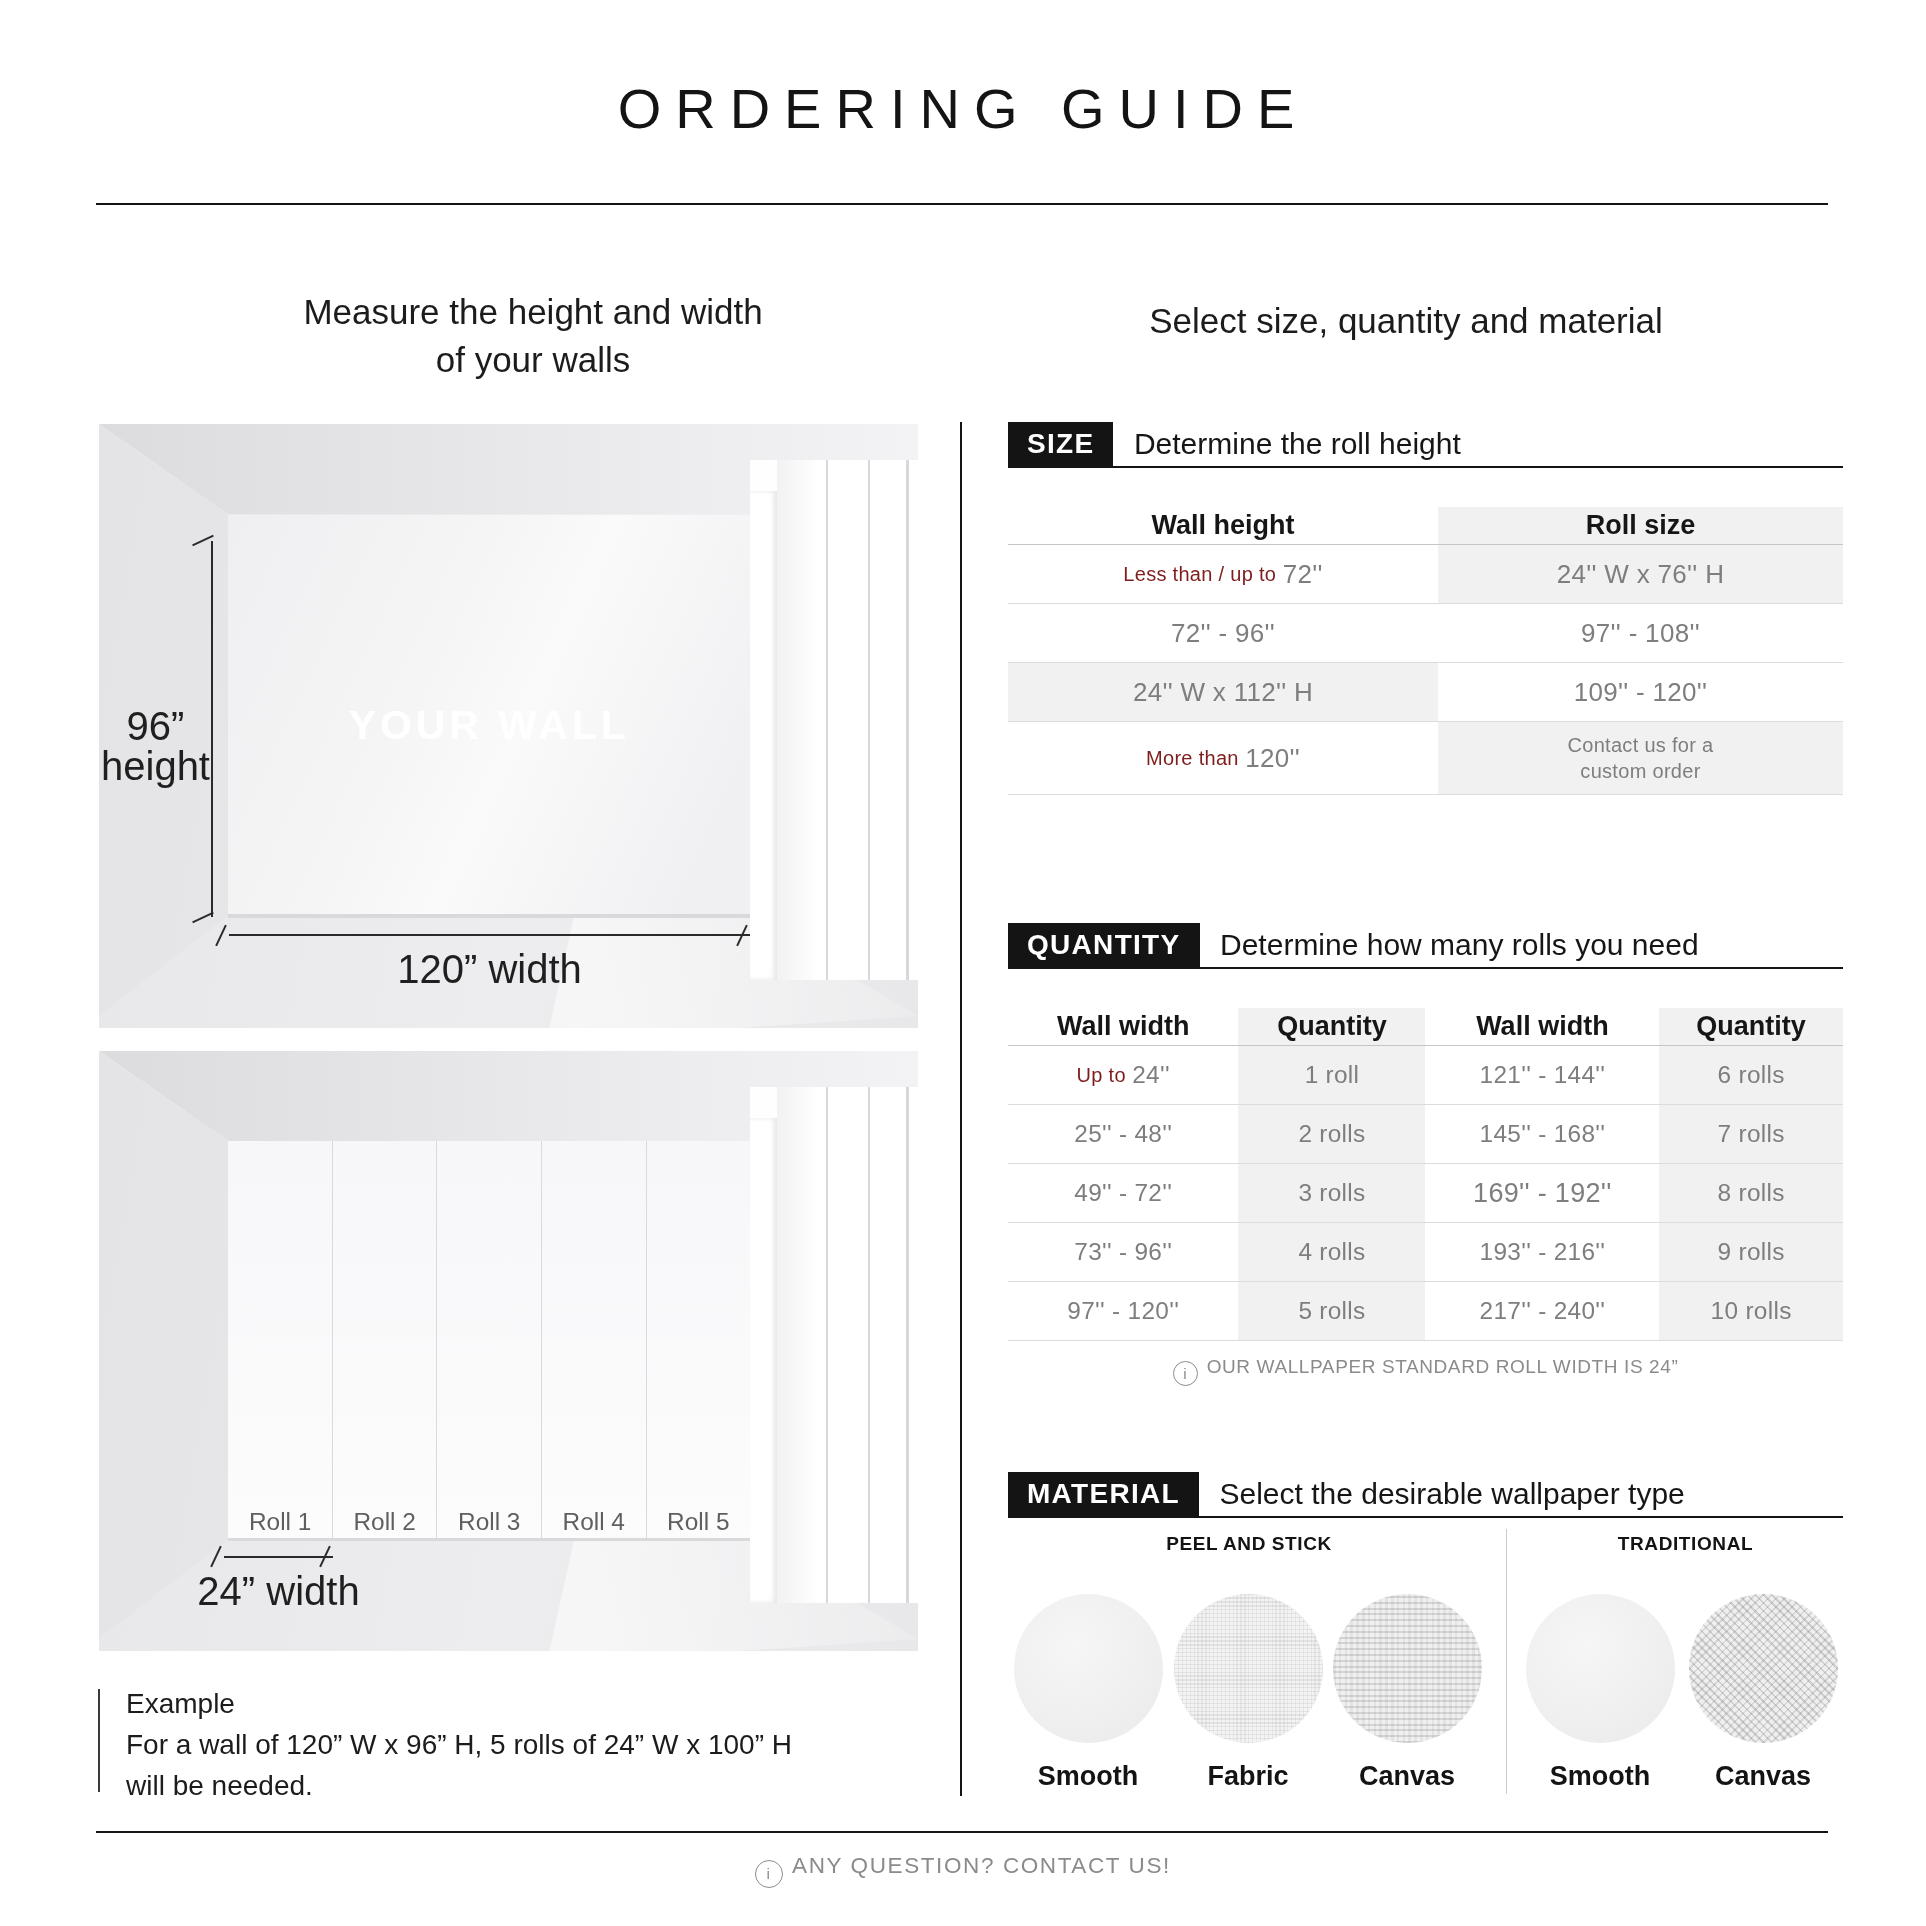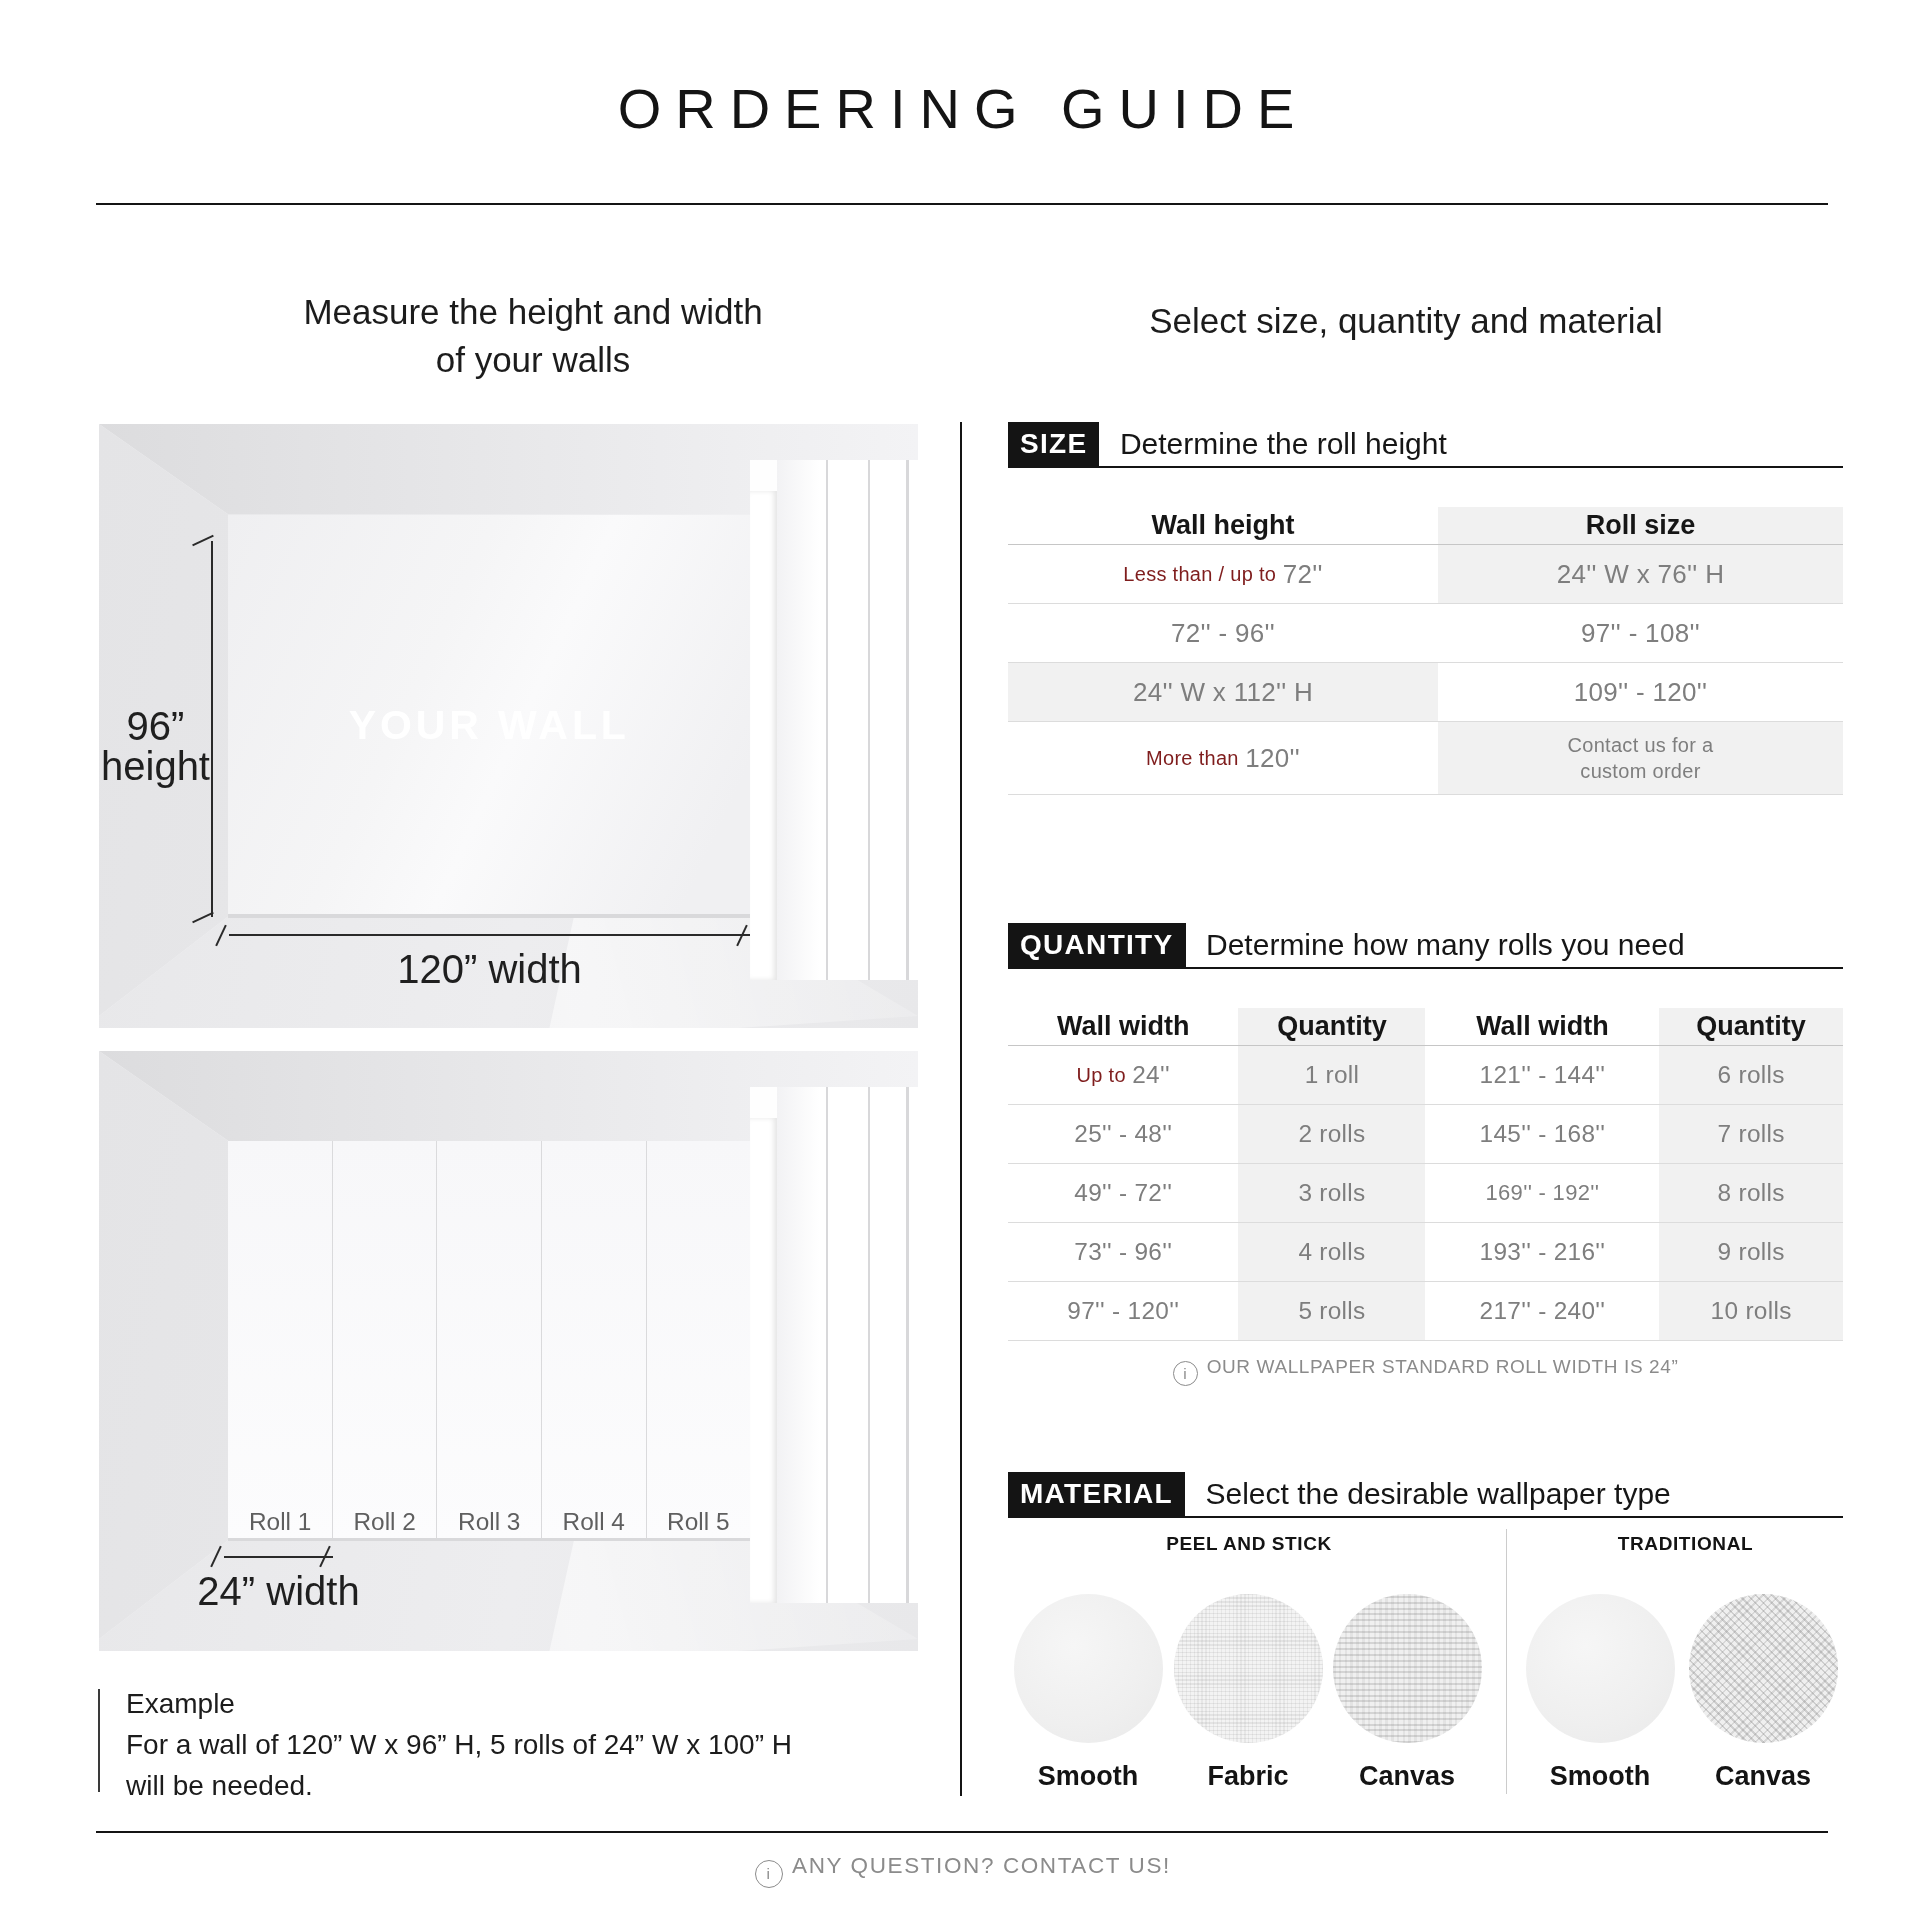--- a/index.html
+++ b/index.html
@@ -55,21 +55,21 @@
   .wall-name { position:absolute; left:15.8%; top:46%; width:63.7%; text-align:center;
     color:#ffffff; font-size:41px; font-weight:700; letter-spacing:3.9px; }
 
   
   .example { left:98px; top:1683px; width:822px; }
   .example-bar { position:absolute; left:0; top:6.4px; width:1.9px; height:103px; background:#3a3a3a; }
   .example-text { margin-left:28px; font-size:28px; line-height:41px; color:#1c1c1c; font-weight:400; }
 
   
   .badge-row { left:1008px; width:835px; height:44px; border-bottom:2.6px solid #141414; display:flex; align-items:stretch; }
-  .badge { background:#141414; color:#ffffff; font-size:28px; font-weight:600; letter-spacing:1.3px; display:flex; align-items:center; padding:0 12px; }
+  .badge { background:#141414; color:#ffffff; font-size:28px; font-weight:600; letter-spacing:1.3px; display:flex; align-items:center; padding:0 19px; }
   .badge-sub { font-size:30px; font-weight:400; color:#161616; display:flex; align-items:center; margin-left:20.5px; white-space:nowrap; }
 
   
   .size-table { left:1008px; top:507px; width:835px; display:grid; grid-template-columns:51.5% 48.5%; }
   .qty-table  { left:1008px; top:1008px; width:835px; display:grid; grid-template-columns:27.6% 22.4% 28% 22%; }
   .cell { display:flex; align-items:center; justify-content:center; }
   .th { height:37px; font-size:27px; font-weight:600; color:#161616; border-bottom:1.3px solid #c6c6c6; }
   .td { height:58px; font-size:26px; font-weight:400; color:#7e7e7e; border-bottom:1.3px solid #dcdcdc; letter-spacing:0.3px; }
   .td-tall { height:72px; }
   .gray { background:#f1f1f1; }
@@ -254,21 +254,21 @@
   <div class="cell td" style="font-size:24.4px;">121'' - 144''</div>
   <div class="cell td gray" style="font-size:24.4px;">6 rolls</div>
 
   <div class="cell td" style="font-size:24.4px;">25'' - 48''</div>
   <div class="cell td gray" style="font-size:24.4px;">2 rolls</div>
   <div class="cell td" style="font-size:24.4px;">145'' - 168''</div>
   <div class="cell td gray" style="font-size:24.4px;">7 rolls</div>
 
   <div class="cell td" style="font-size:24.4px;">49'' - 72''</div>
   <div class="cell td gray" style="font-size:24.4px;">3 rolls</div>
-  <div class="cell td" style="font-size:22px;">169'' - 192''</div>
+  <div class="cell td" style="font-size:27px;">169'' - 192''</div>
   <div class="cell td gray" style="font-size:24.4px;">8 rolls</div>
 
   <div class="cell td" style="font-size:24.4px;">73'' - 96''</div>
   <div class="cell td gray" style="font-size:24.4px;">4 rolls</div>
   <div class="cell td" style="font-size:24.4px;">193'' - 216''</div>
   <div class="cell td gray" style="font-size:24.4px;">9 rolls</div>
 
   <div class="cell td" style="font-size:24.4px;">97'' - 120''</div>
   <div class="cell td gray" style="font-size:24.4px;">5 rolls</div>
   <div class="cell td" style="font-size:24.4px;">217'' - 240''</div>

